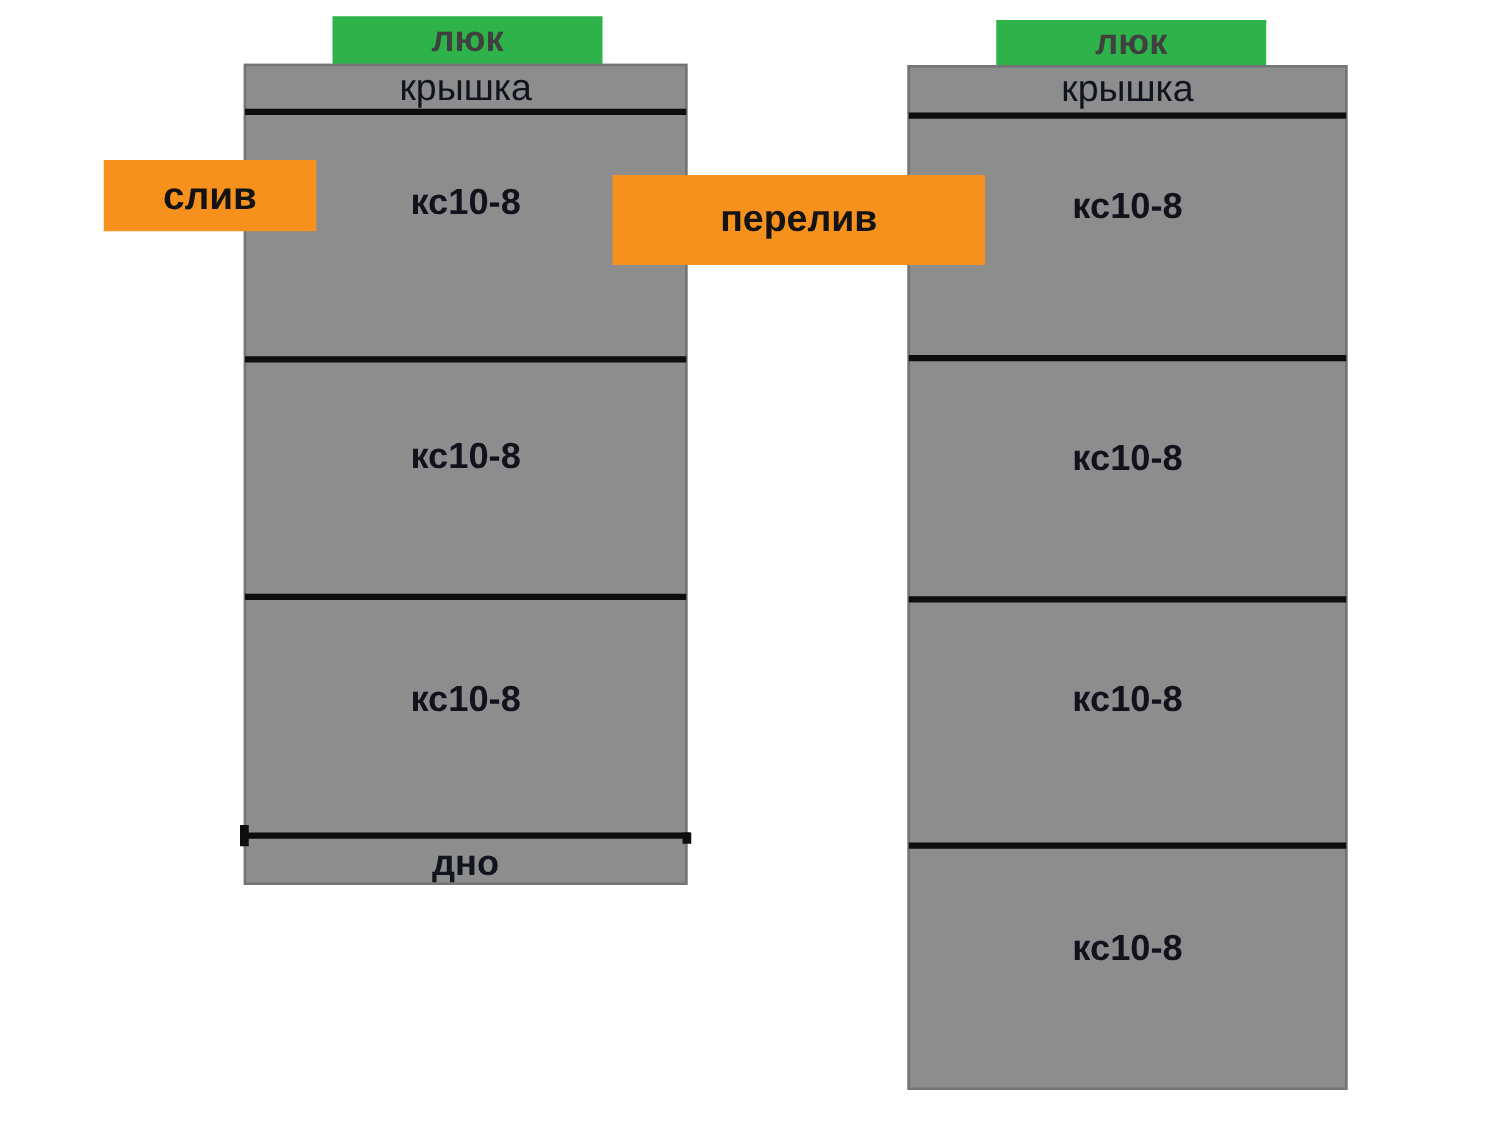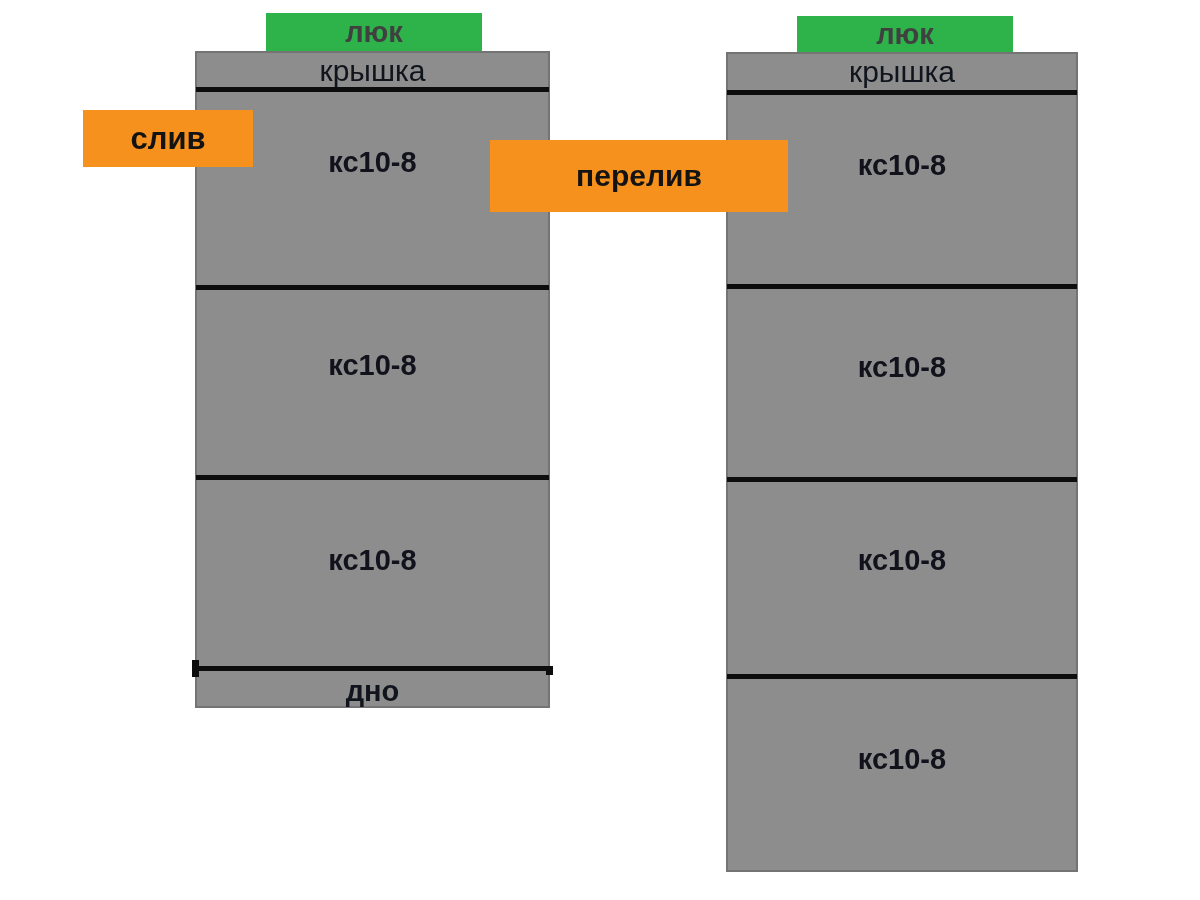--- a/index.html
+++ b/index.html
@@ -150,17 +150,17 @@
 
     <div class="ring-label" style="top:237px; height:152px;">кс10-8</div>
     <div class="joint" style="top:423px;"></div>
 
     <div class="ring-label" style="top:430px; height:152px;">кс10-8</div>
     <div class="joint" style="top:620px;"></div>
 
     <div class="ring-label" style="top:627px; height:156px;">кс10-8</div>
   </div>
 
-  <div class="pipe" style="left:83px; top:110px; width:170px; height:57px; font-size:31px;">слив</div>
+  <div class="pipe" style="left:83px; top:128px; width:170px; height:57px; font-size:31px;">слив</div>
 
   <div class="pipe" style="left:490px; top:140px; width:298px; height:72px;">перелив</div>
 
 </div>
 
 </body></html>

